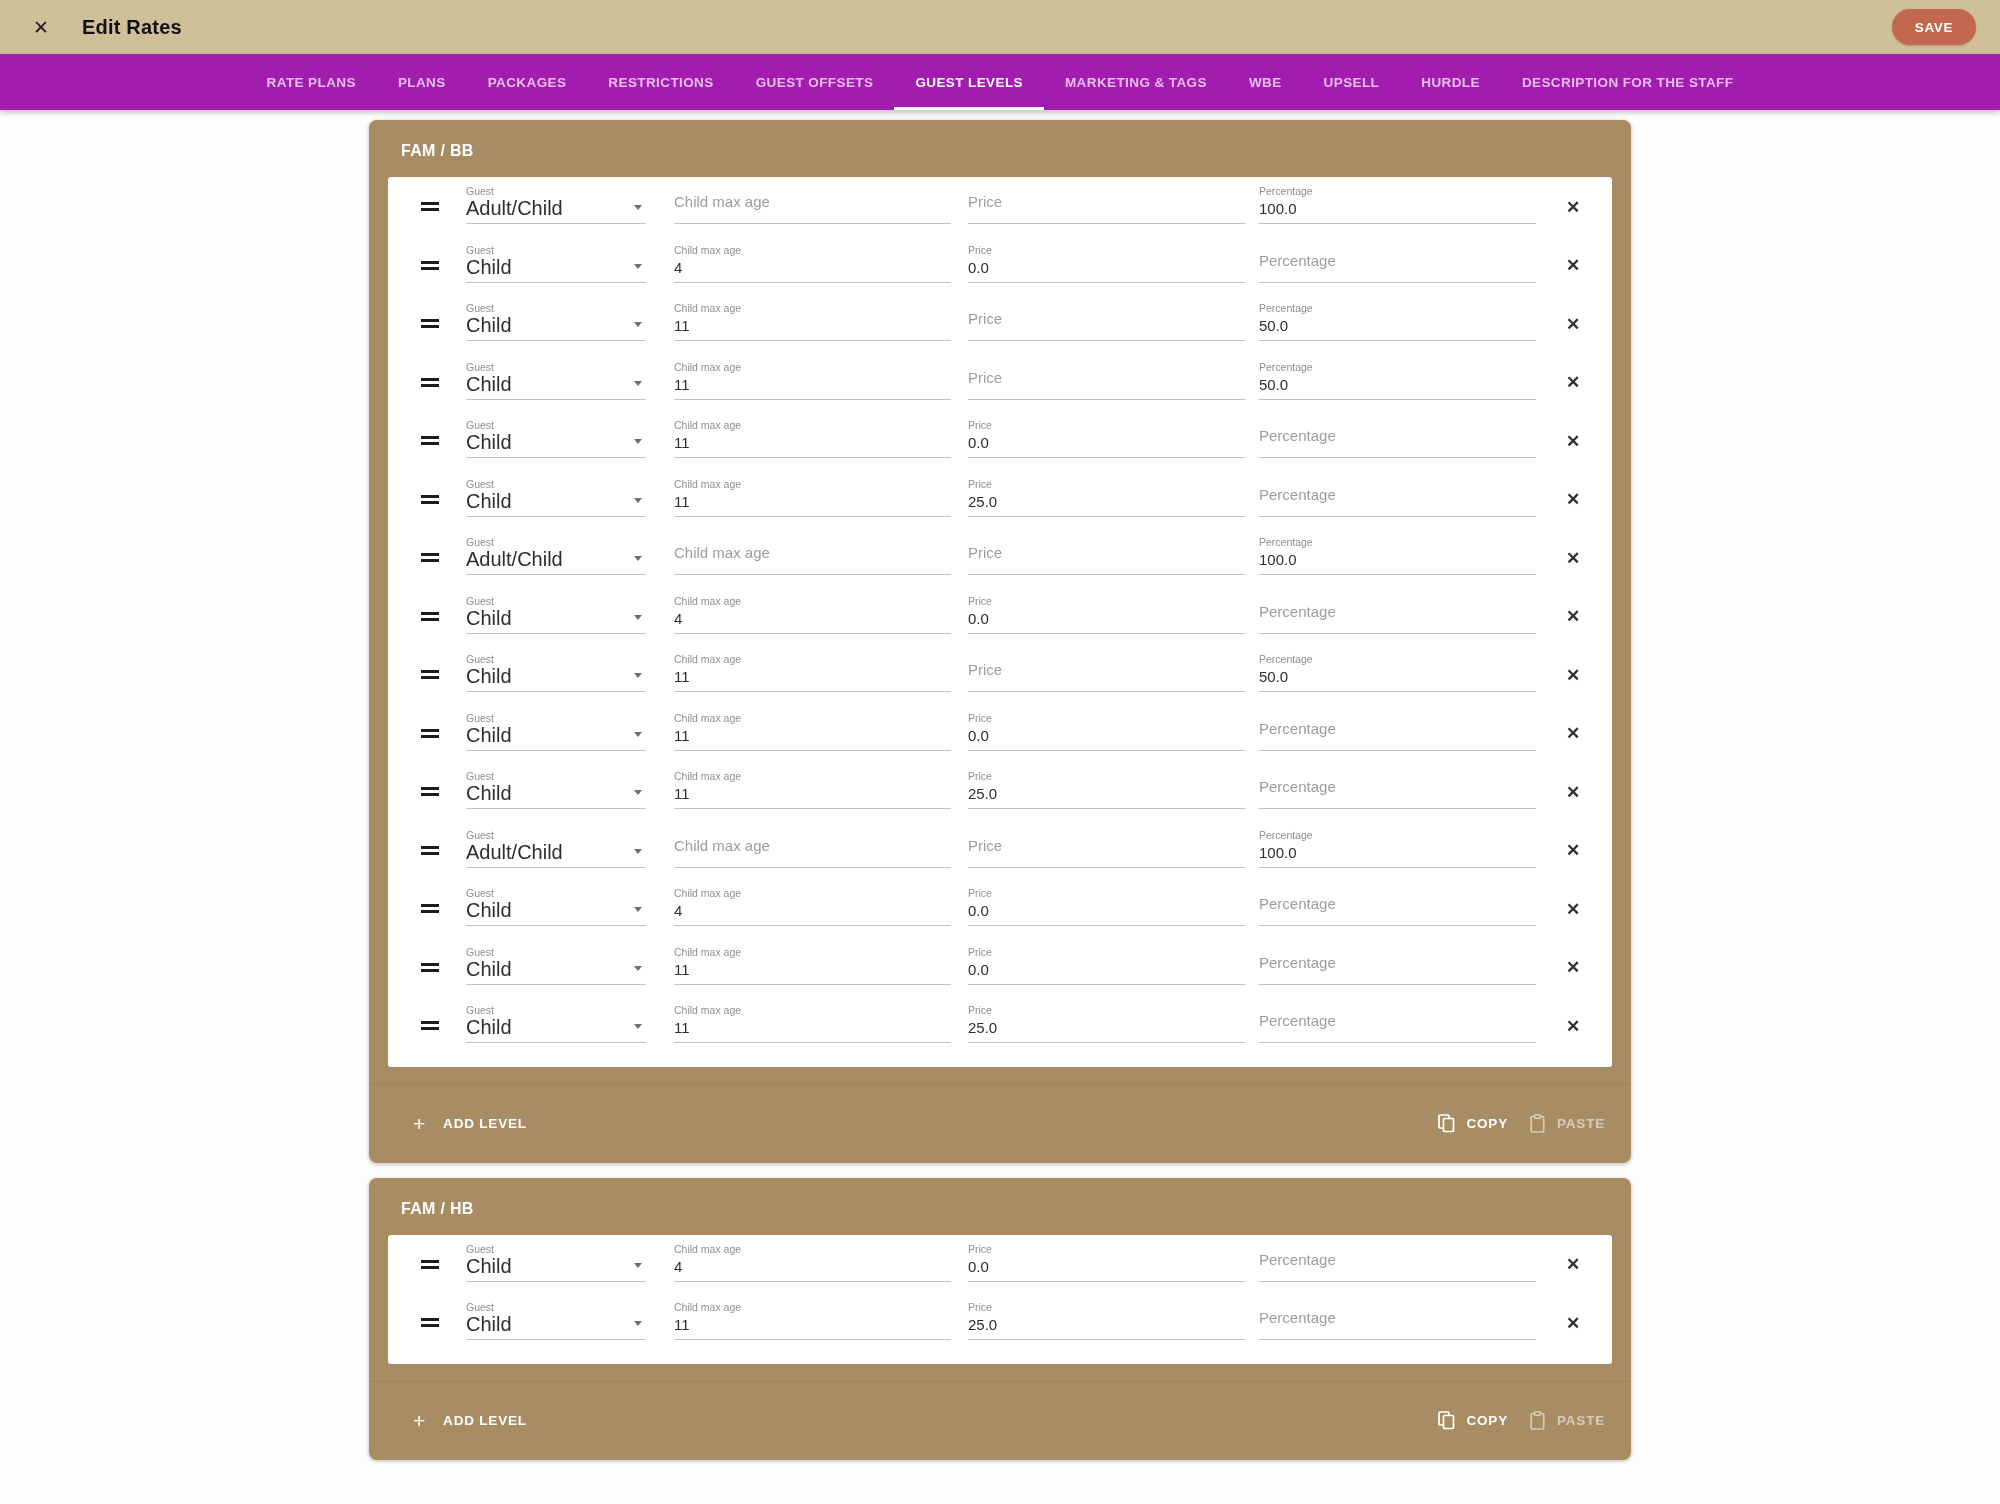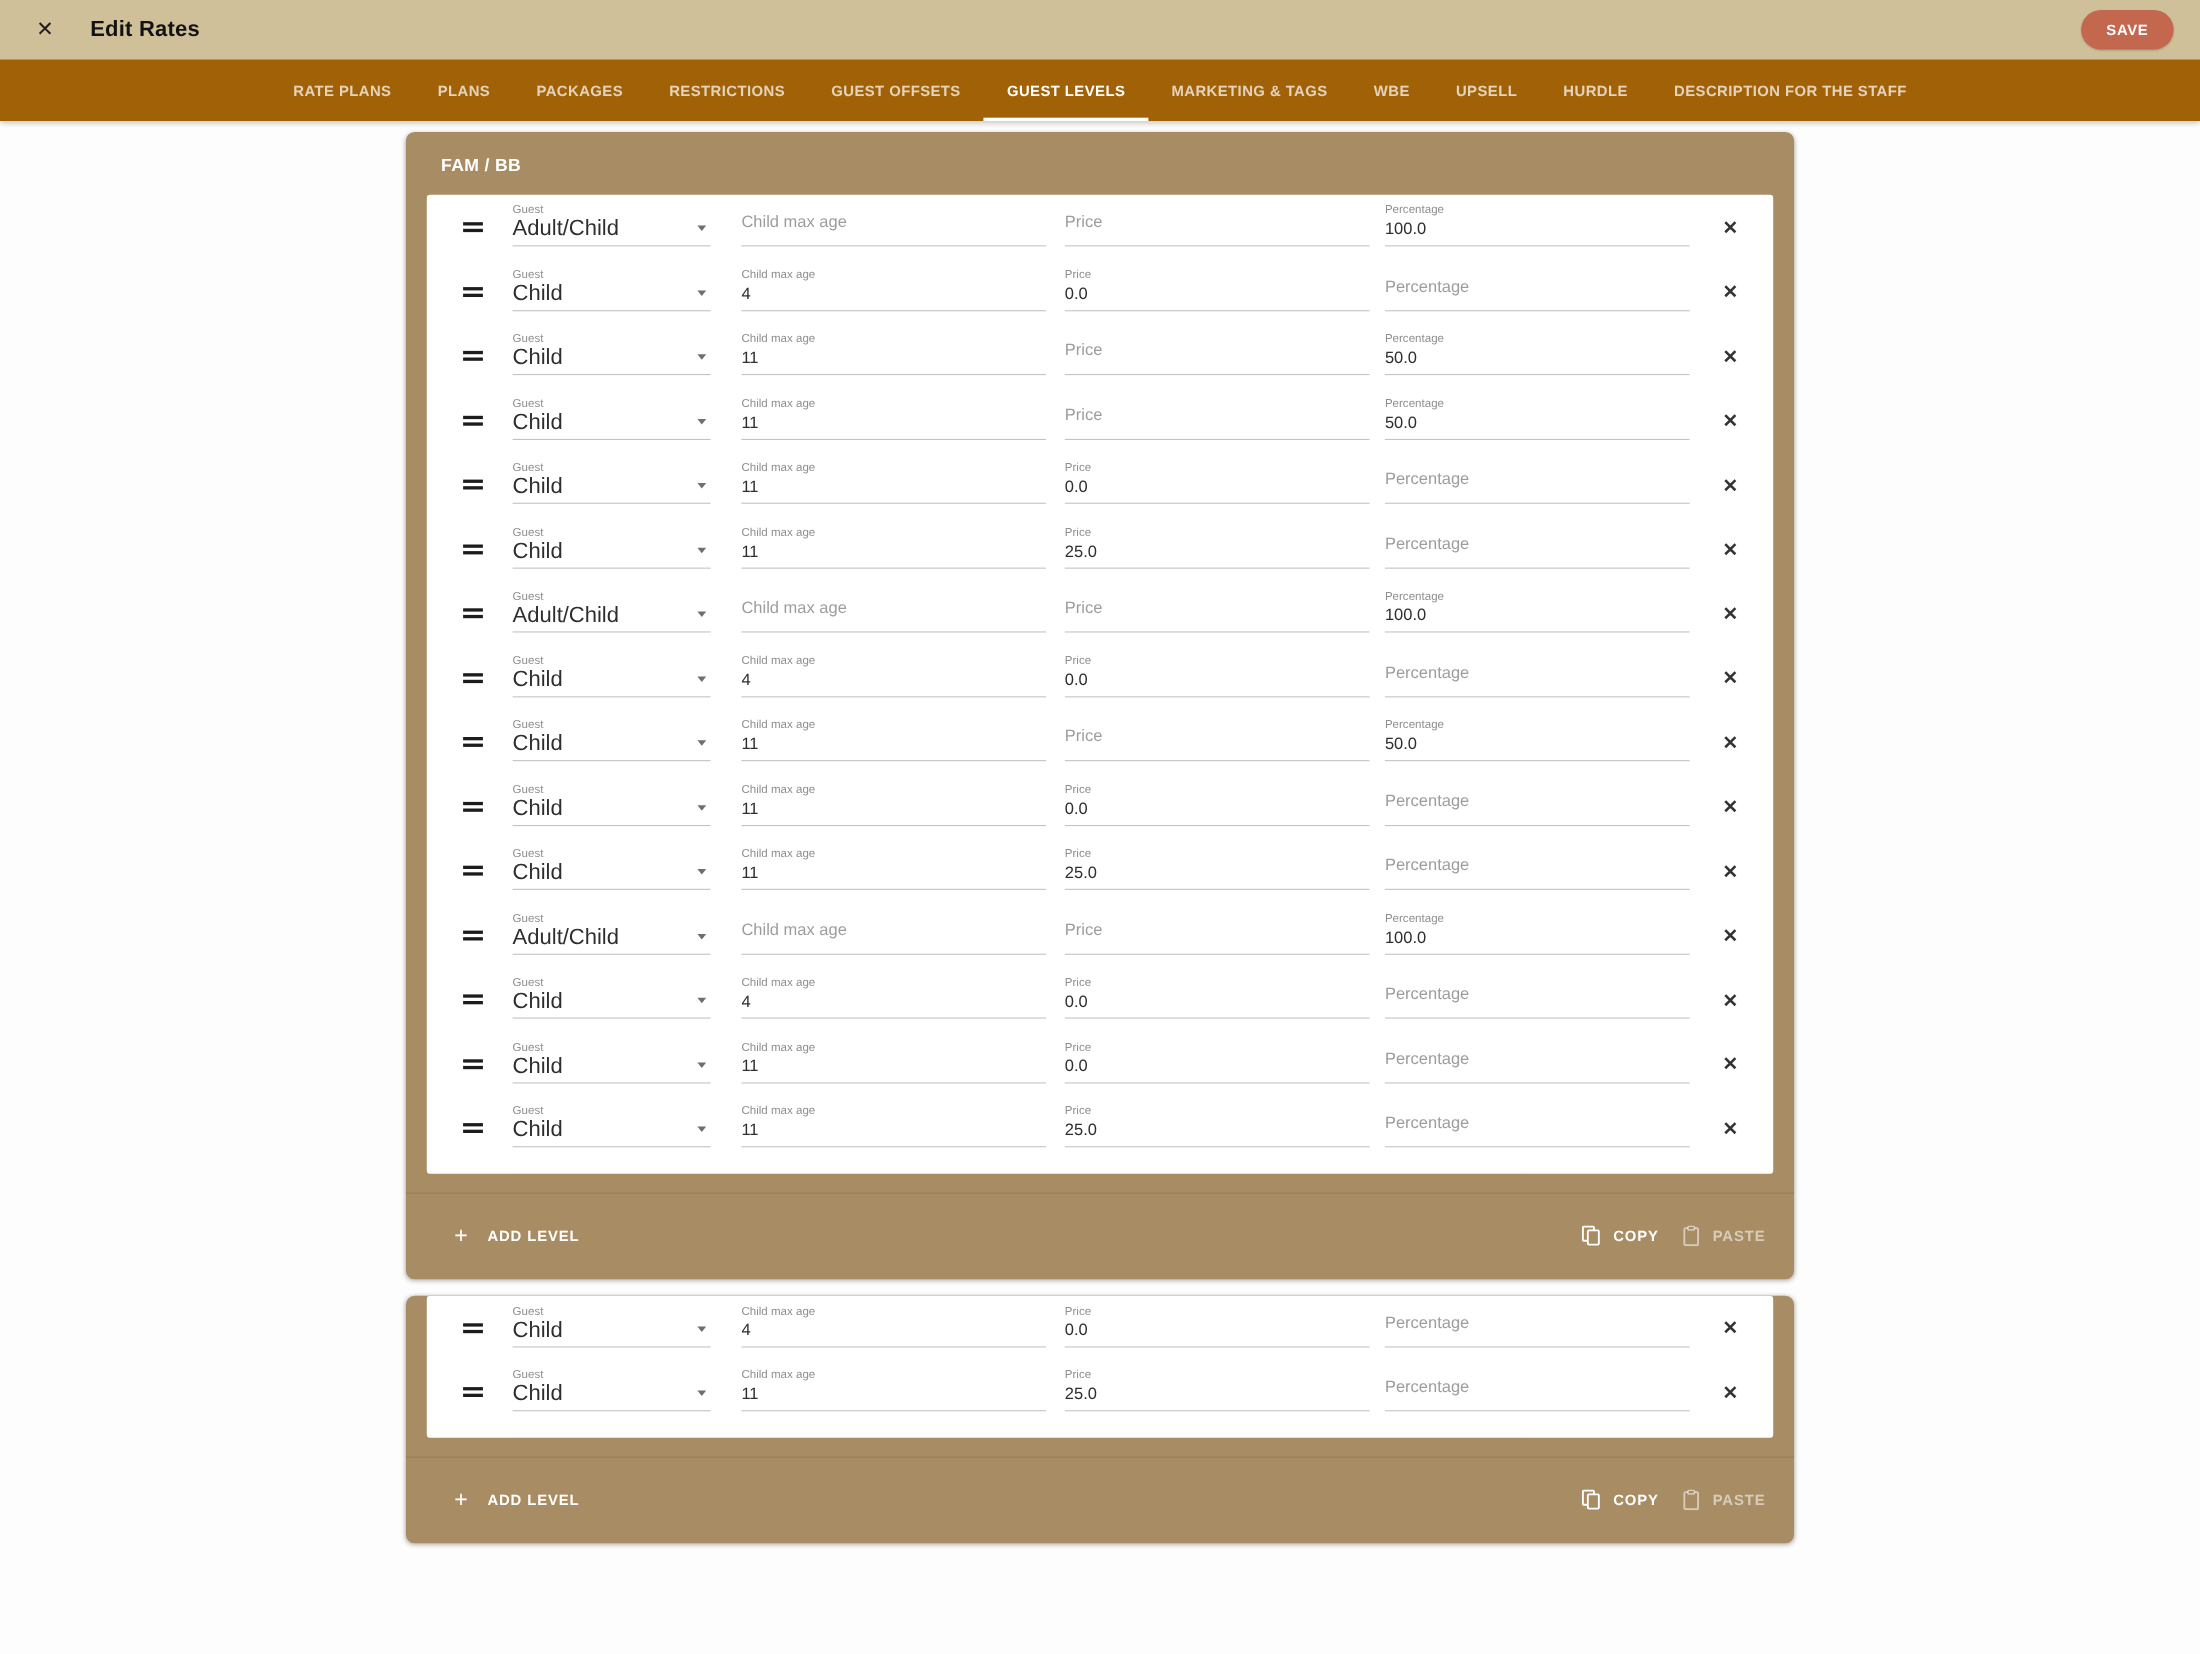--- a/index.html
+++ b/index.html
@@ -9,21 +9,21 @@
   
   .appbar { height:54px; background:#cfc099; display:flex; align-items:center; padding:0 26px; position:relative; }
   .close-btn { width:30px; height:30px; border:none; background:transparent; cursor:pointer;
     font-size:19px; color:#1d1d1d; display:flex; align-items:center; justify-content:center; }
   .app-title { margin-left:26px; font-size:20px; font-weight:bold; color:#121212; letter-spacing:.2px; }
   .save-btn { position:absolute; right:24px; top:9px; height:36px; padding:0 23px; border:none; cursor:pointer;
     border-radius:18px; background:#c4674f; color:#fff; font-size:13.5px; font-weight:bold; letter-spacing:.6px;
     font-family:inherit; box-shadow:0 1px 2px rgba(0,0,0,.2); }
 
   
-  .tabbar { height:56px; background:#a16207; display:flex; justify-content:center; align-items:stretch;
+  .tabbar { height:56px; background:#a21caf; display:flex; justify-content:center; align-items:stretch;
     box-shadow:0 3px 5px rgba(0,0,0,.22); position:relative; z-index:2; }
   .tab { display:flex; align-items:center; padding:0 21px; cursor:pointer; position:relative;
     font-size:13.5px; font-weight:bold; letter-spacing:.4px; color:rgba(255,255,255,.72); white-space:nowrap; }
   .tab.active { color:#ffffff; }
   .tab.active::after { content:""; position:absolute; left:0; right:0; bottom:0; height:3px; background:#ffffff; }
 
   
   .content { padding-top:10px; }
   .card { width:1262px; margin:0 auto; background:#a88d64; border-radius:8px;
     box-shadow:0 1px 4px rgba(0,0,0,.28); overflow:hidden; }
@@ -551,20 +551,23 @@
       <button class="foot-btn paste-btn">
         <svg width="15" height="19" viewBox="0 0 15 19">
           <rect x="1.2" y="2.5" width="12.5" height="15.5" rx="1.2" fill="none" stroke="rgba(255,255,255,.55)" stroke-width="1.7"></rect>
           <rect x="4.6" y="0.8" width="5.8" height="3.4" rx="0.8" fill="#a88d64" stroke="rgba(255,255,255,.55)" stroke-width="1.4"></rect>
         </svg>
         <span>PASTE</span>
       </button>
     </div>
   </section>
     <section class="card">
+    <div class="card-header">
+      <div class="card-title">FAM / HB</div>
+    </div>
     <div class="panel">
         <div class="g-row">
     <div class="drag"></div>
 
     <div class="field f-guest">
       <span class="flabel">Guest</span>
       <span class="gvalue">Child</span>
       <span class="caret"></span>
     </div>
 

